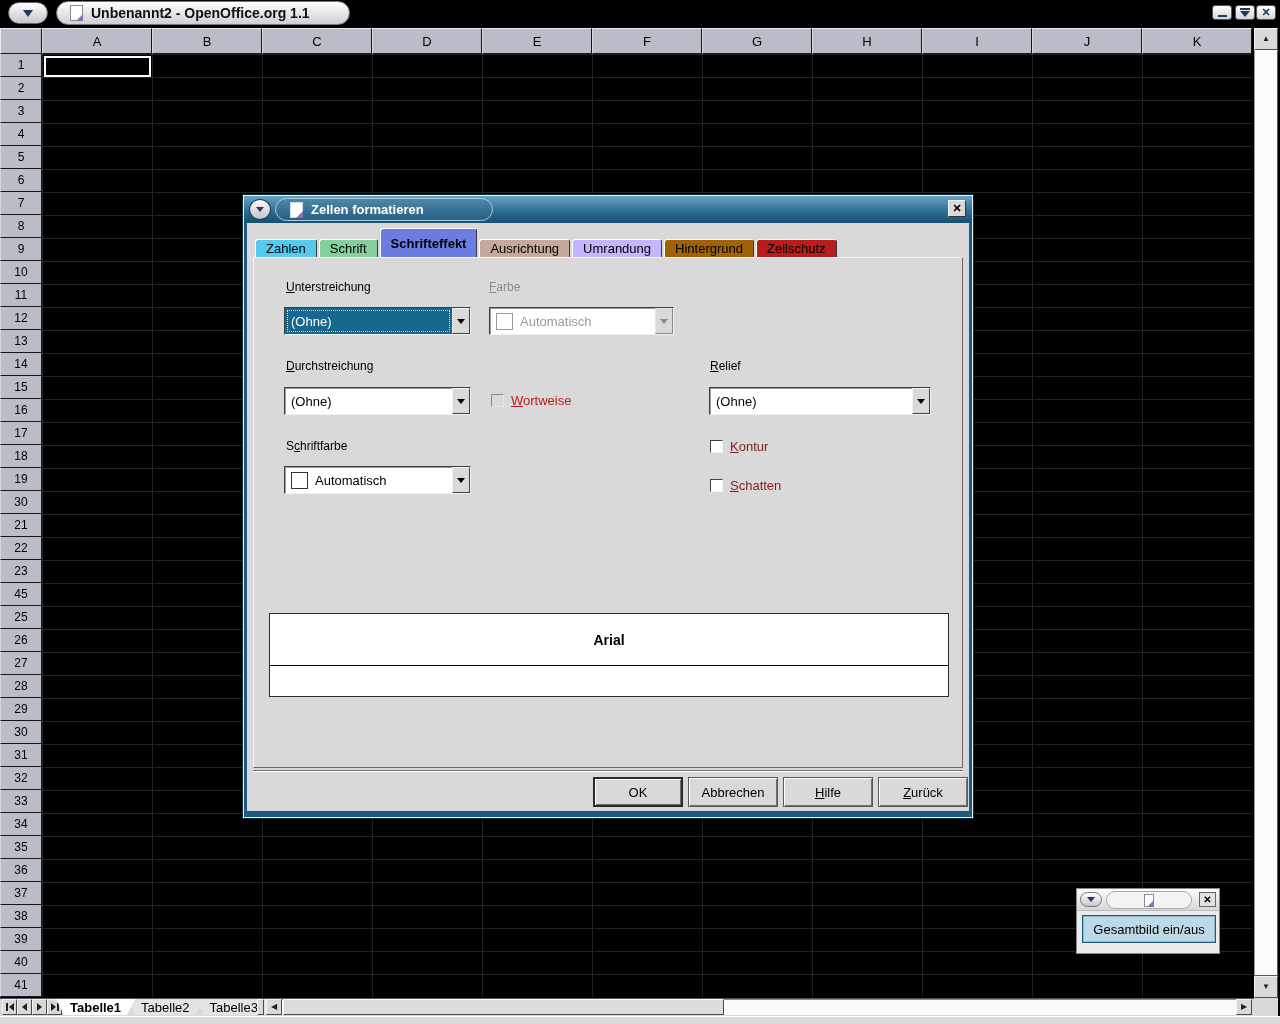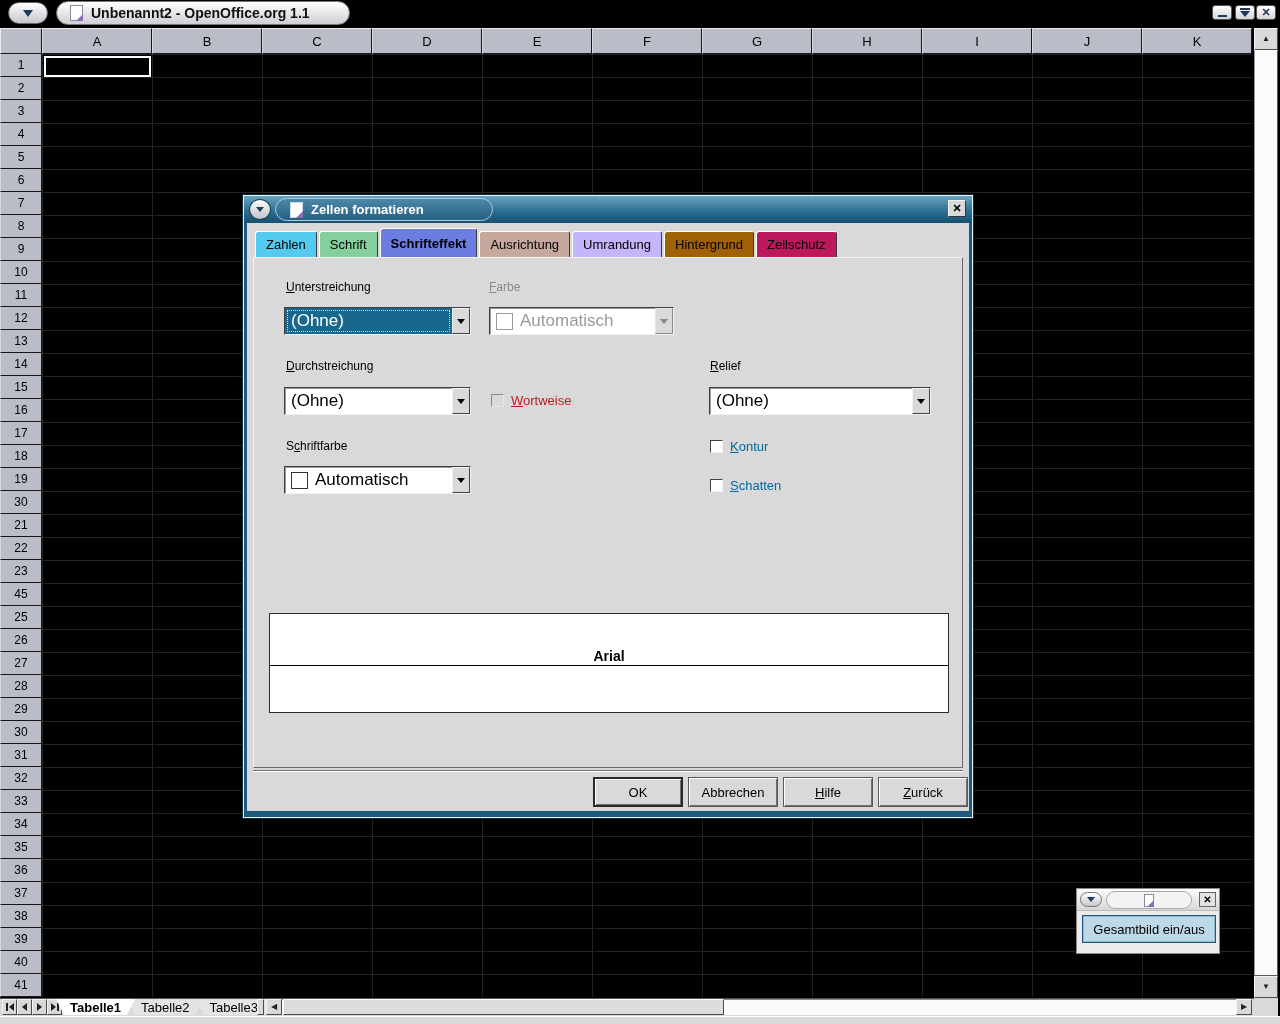--- a/index.html
+++ b/index.html
@@ -89,51 +89,51 @@
     background:linear-gradient(180deg,#4d88a7,#255f83); border:1px solid #a9cadb;
     display:flex; align-items:center; gap:8px; padding-left:14px; }
   #dlg-title-pill .doc-icon { background:#fff; border-color:#cde; }
   #dlg-title-text { color:#fff; font-weight:bold; font-size:13px; white-space:nowrap; }
   #dlg-close { right:6px; top:4px; width:18px; height:17px; background:#d9d9d9;
     border:1px solid; border-color:#f4f4f4 #333 #333 #f4f4f4; color:#000;
     display:flex; align-items:center; justify-content:center; font-size:11px; font-weight:bold; }
   #dlg-body { position:relative; background:#d9d9d9; height:588px; }
 
   #dlg-tabbar { position:absolute; left:8px; top:5px; display:flex; align-items:flex-end; height:29px; }
-  .dtab { height:26px; margin-top:12px; padding:0 10px; display:flex; align-items:center;
+  .dtab { height:18px; margin-top:12px; padding:0 10px; display:flex; align-items:center;
     font-size:13px; color:#000; border:1px solid; border-color:#fff #3a3a3a #3a3a3a #fff;
     border-bottom:none; border-radius:3px 3px 0 0; margin-right:2px; }
   .dtab.active { height:29px; margin-top:0; font-weight:bold; z-index:3; position:relative; }
 
   #tab-panel { position:absolute; left:6px; top:34px; width:710px; height:511px; background:#d9d9d9;
     border:1px solid; border-color:#f4f4f4 #6a6a6a #6a6a6a #f4f4f4; z-index:1; }
   .fld-label { position:absolute; font-size:12px; color:#000; white-space:nowrap; }
   .fld-label.disabled { color:#8b8b8b; }
   .fld-label u, .dlg-btn u, .cb-label u { text-decoration:underline; }
 
   .combo { position:absolute; height:28px; display:flex; background:#fff;
     border:1px solid; border-color:#404040 #f2f2f2 #f2f2f2 #404040; box-shadow:inset 1px 1px 0 #9a9a9a; }
-  .combo-field { flex:1; display:flex; align-items:center; gap:7px; padding:0 6px; font-size:17px; color:#000; overflow:hidden; }
+  .combo-field { flex:1; display:flex; align-items:center; gap:7px; padding:0 6px; font-size:13px; color:#000; overflow:hidden; }
   .combo.focused .combo-field { background:#17688c; color:#fff; outline:1px dotted #cfe2ec; outline-offset:-3px; }
   .combo.disabled .combo-field { color:#9a9a9a; }
   .combo-btn { width:18px; background:#d9d9d9; display:flex; align-items:center; justify-content:center;
     border:1px solid; border-color:#f2f2f2 #404040 #404040 #f2f2f2; }
   .combo-arr { width:0; height:0; border-left:4px solid transparent; border-right:4px solid transparent; border-top:5px solid #000; }
   .combo.disabled .combo-btn { border-color:#e6e6e6 #8a8a8a #8a8a8a #e6e6e6; }
   .combo.disabled .combo-arr { border-top-color:#8a8a8a; }
   .swatch { width:17px; height:17px; background:#fff; border:1px solid #333; flex:0 0 auto; }
   .combo.disabled .swatch { border-color:#9a9a9a; }
 
   .checkbox { position:absolute; width:13px; height:13px; background:#fff;
     border:1px solid; border-color:#404040 #f2f2f2 #f2f2f2 #404040; }
   .checkbox.disabled { background:#d9d9d9; border-color:#8a8a8a #e8e8e8 #e8e8e8 #8a8a8a; }
-  .cb-label { position:absolute; font-size:13px; color:#0369a1; white-space:nowrap; }
+  .cb-label { position:absolute; font-size:13px; color:#7f1d1d; white-space:nowrap; }
   .cb-label.disabled { color:#b91c1c; }
 
-  #preview { position:absolute; left:15px; top:355px; width:680px; height:100px; background:#fff; border:1px solid #2a2a2a; }
+  #preview { position:absolute; left:15px; top:355px; width:680px; height:84px; background:#fff; border:1px solid #2a2a2a; }
   #preview-line { position:absolute; left:0; right:0; top:51px; height:1px; background:#000; }
   #preview-text { position:absolute; left:0; right:0; bottom:48px; text-align:center;
     font-size:14px; font-weight:bold; color:#000; }
 
   #dlg-separator { position:absolute; left:6px; top:547px; width:710px; height:2px;
     border-top:1px solid #707070; border-bottom:1px solid #fff; }
   .dlg-btn { position:absolute; top:554px; width:90px; height:30px; background:#d9d9d9;
     border:1px solid #5a5a5a; box-shadow:inset 1px 1px 0 #fff, inset -1px -1px 0 #707070;
     display:flex; align-items:center; justify-content:center; font-size:13px; color:#000; }
   .dlg-btn.default { border:2px solid #2a2a2a; box-shadow:inset 1px 1px 0 #fff, inset -1px -1px 0 #707070; }
@@ -283,21 +283,21 @@
     </div>
   </div>
   <div id="dlg-body">
     <div id="dlg-tabbar">
         <div class="dtab" style="background: rgb(84, 203, 238);">Zahlen</div>
         <div class="dtab" style="background: rgb(133, 207, 158);">Schrift</div>
         <div class="dtab active" style="background: rgb(108, 125, 226);">Schrifteffekt</div>
         <div class="dtab" style="background: rgb(198, 168, 157);">Ausrichtung</div>
         <div class="dtab" style="background: #c4b5fd;">Umrandung</div>
         <div class="dtab" style="background: #a16207; text-align: center;">Hintergrund</div>
-        <div class="dtab" style="background: #be185d;">Zellschutz</div>
+        <div class="dtab" style="background: #b91c1c;">Zellschutz</div>
       </div>
     <div id="tab-panel">
 
       <span class="fld-label" style="left:32px;top:22px"><u>U</u>nterstreichung</span>
       <div class="combo focused" style="left:30px;top:49px;width:187px">
         <div class="combo-field">(Ohne)</div>
         <div class="combo-btn">
           <span class="combo-arr"></span>
           </div>
       </div>

